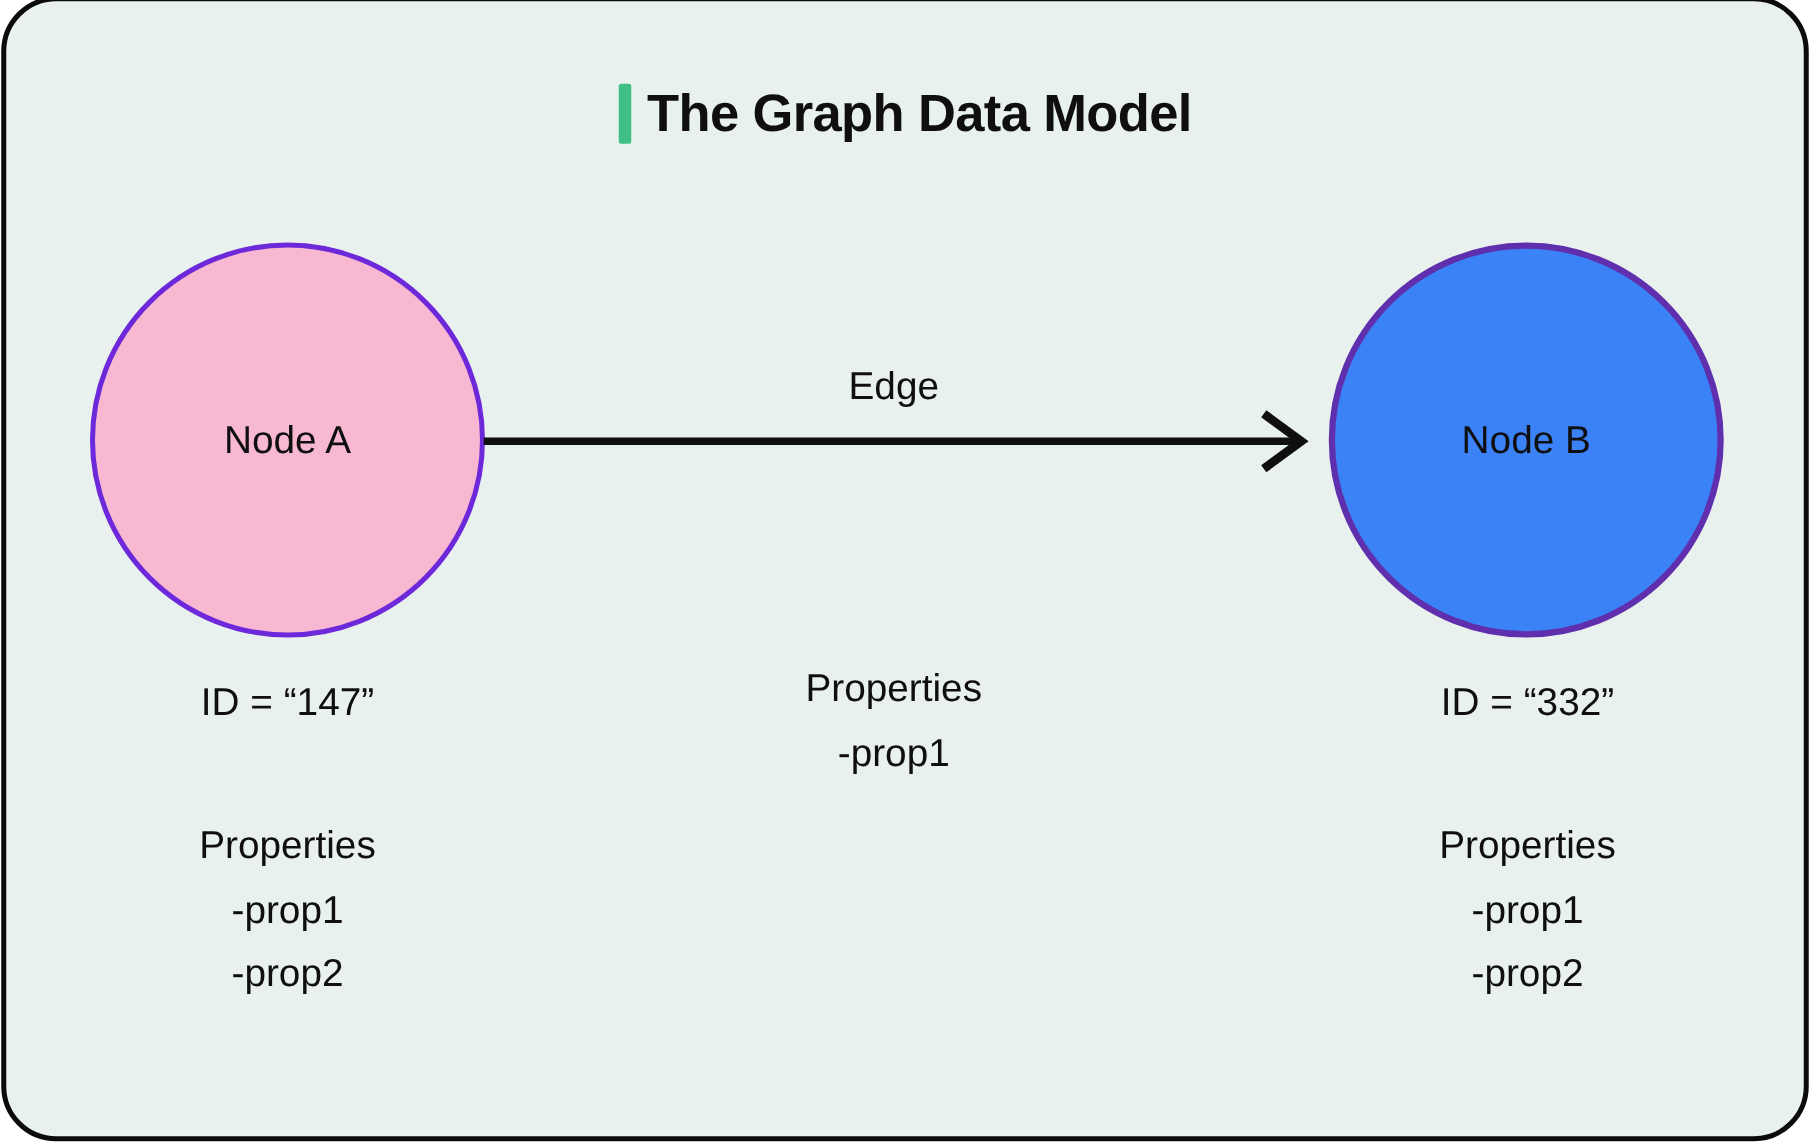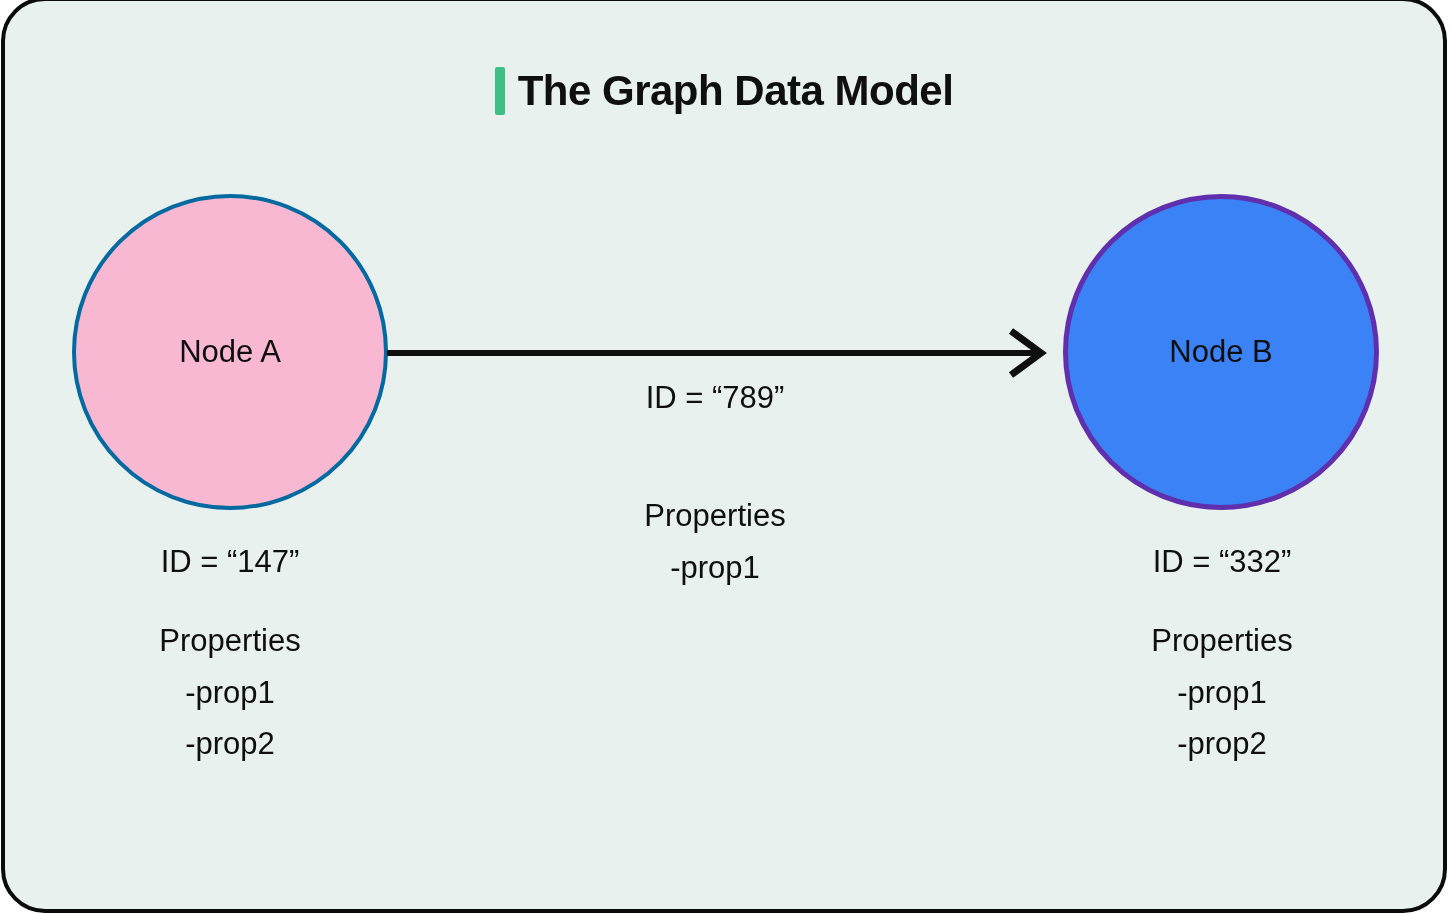--- a/index.html
+++ b/index.html
@@ -59,21 +59,21 @@
     display: flex;
     align-items: center;
     justify-content: center;
   }
   .node-a {
     left: 67px;
     top: 193px;
     width: 316px;
     height: 316px;
     background: #f9b8d2;
-    border: 4px solid #0369a1;
+    border: 4px solid #6d28d9;
   }
   .node-b {
     left: 1058px;
     top: 193px;
     width: 316px;
     height: 316px;
     background: #3b82f6;
     border: 5px solid #5f2fae;
   }
   .node-label {
@@ -91,20 +91,21 @@
   }
   .prop-block {
     position: absolute;
     text-align: center;
     font-size: 31px;
     font-weight: 500;
     color: #0f0f0f;
   }
   .prop-title {
     margin-bottom: 17px;
+    margin-top: 35px;
   }
   .prop-line {
     margin-bottom: 17px;
     line-height: 34px;
   }
   .arrow-svg {
     position: absolute;
     left: 380px;
     top: 322px;
   }
@@ -126,21 +127,21 @@
 
     <div class="node-circle node-b">
       <span class="node-label">Node B</span>
     </div>
 
     <svg class="arrow-svg" width="668" height="60" viewBox="0 0 668 60">
       <line x1="2" y1="30" x2="652" y2="30" stroke="#0f0f0f" stroke-width="6"></line>
       <path d="M 626 8 L 656 30 L 626 52" fill="none" stroke="#0f0f0f" stroke-width="7"></path>
     </svg>
 
-    <div class="diagram-text" style="left: 560px; top: 379px; width: 300px;">ID = “789”</div>
+    <div class="diagram-text" style="left: 560px; top: 290px; width: 300px;">Edge</div>
 
     <div class="prop-block" style="left: 560px; top: 497px; width: 300px;">
       <div class="prop-title">Properties</div>
       <div>
           <div class="prop-line">-prop1</div>
         </div>
     </div>
 
     <div class="diagram-text" style="left: 65px; top: 543px; width: 320px;">ID = “147”</div>
     <div class="prop-block" style="left: 65px; top: 622px; width: 320px;">

